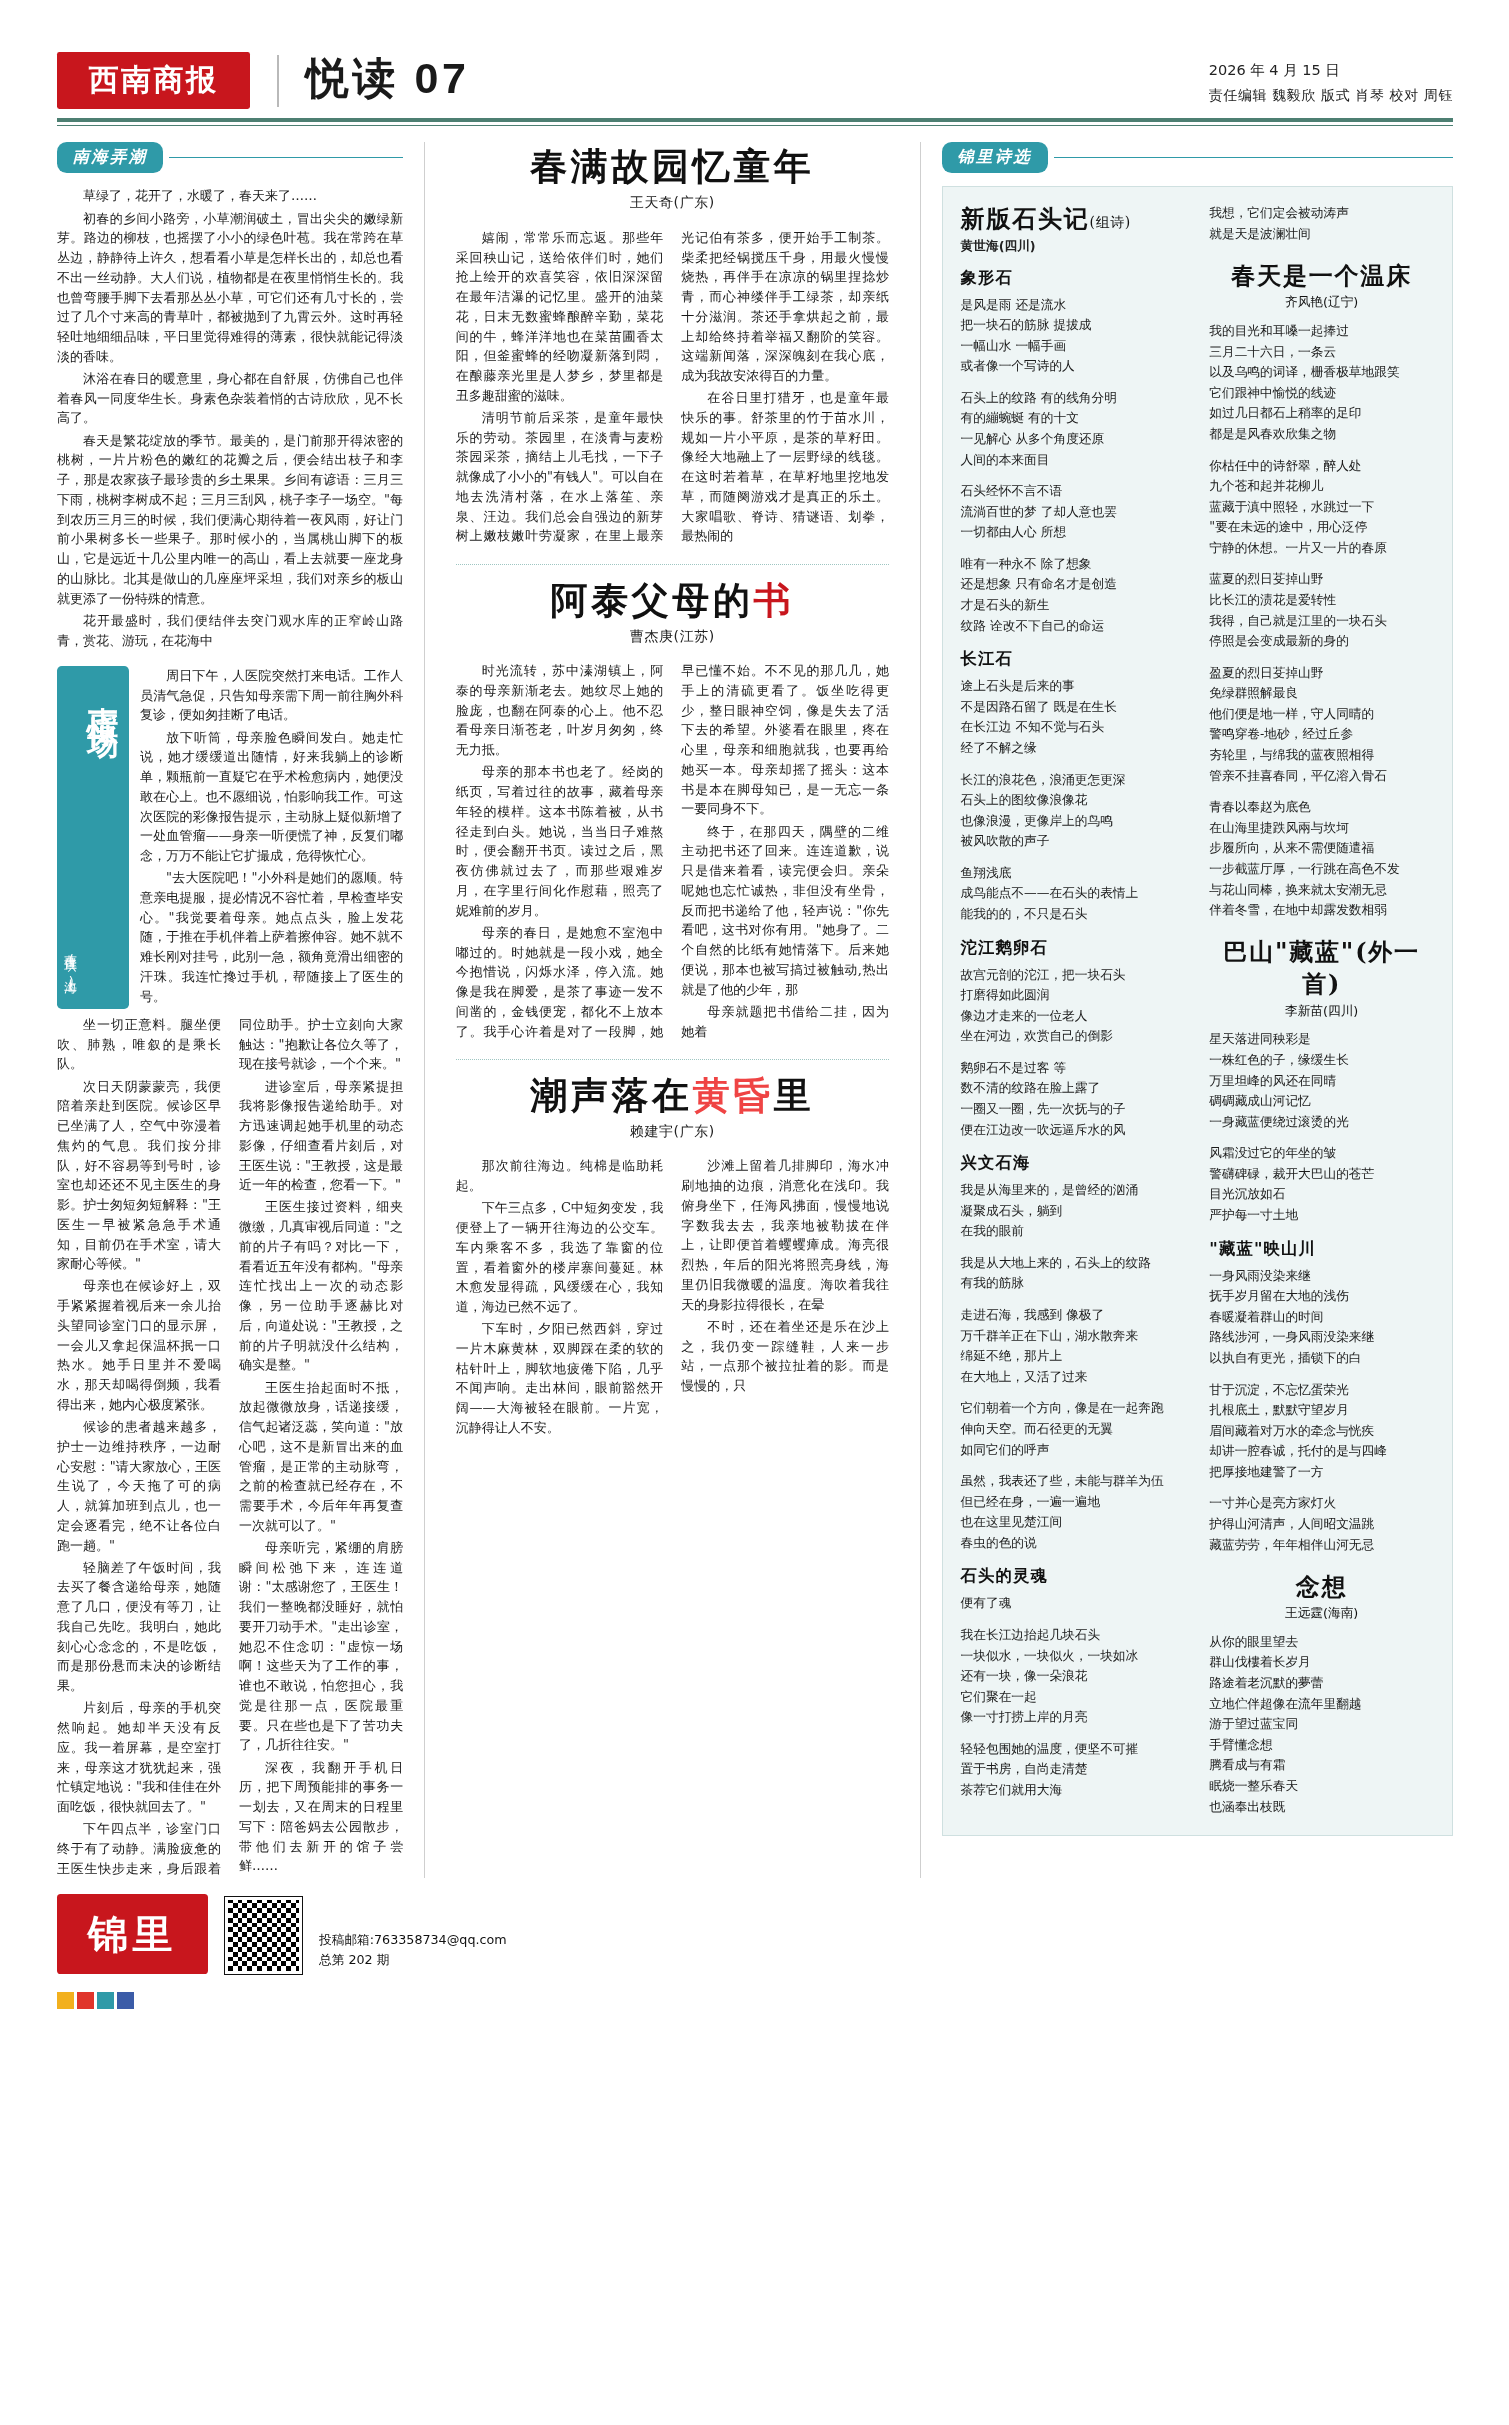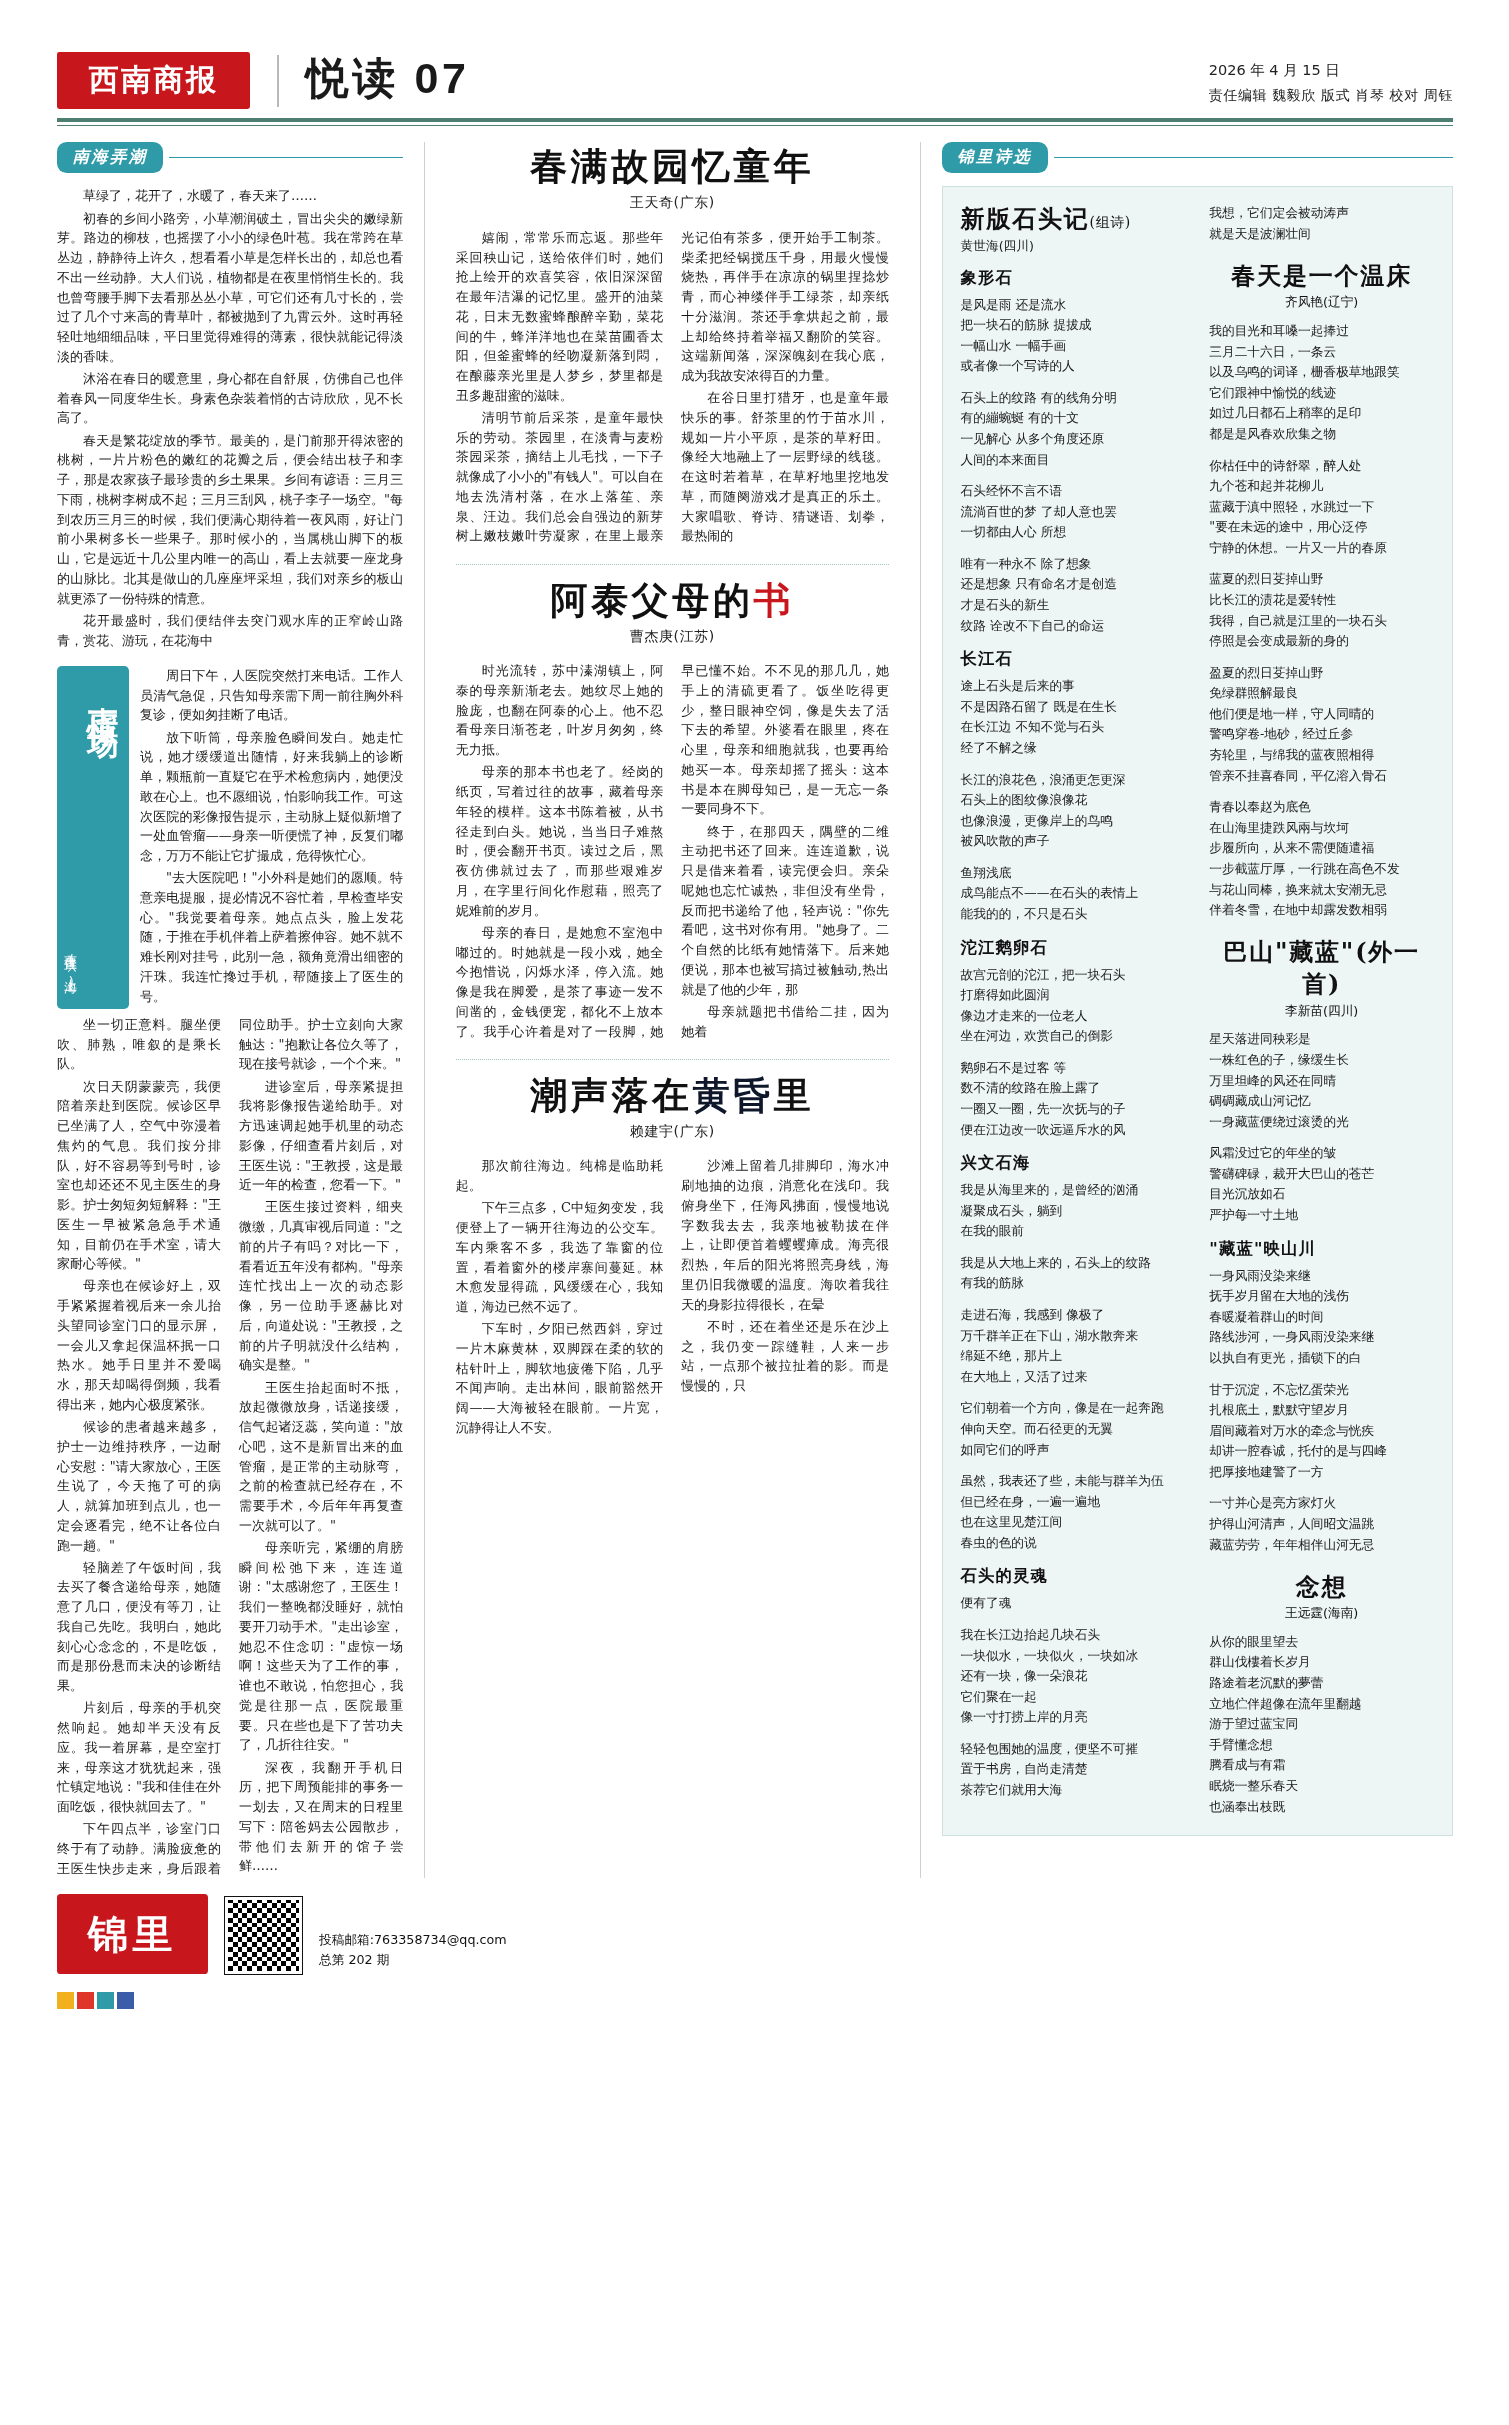--- a/index.html
+++ b/index.html
@@ -121,21 +121,21 @@
     text-align:center;
     font-size:37px;
     font-weight:bold;
     letter-spacing:3.6px;
     font-family:"DejaVu Serif", serif;
     color:#111;
     line-height:1.16;
     margin:3.6px 0 6px 0;
   }
   .art-title .accent { color:#c8161d; }
-  .art-title .accent2 { color:#0f172a; }
+  .art-title .accent2 { color:#ef4444; }
   .byline {
     text-align:center;
     font-size:14px;
     color:#222;
     margin-bottom:15.7px;
     letter-spacing:0.6px;
   }
 
   
   .body-cols-2 {
@@ -208,20 +208,21 @@
   }
   .poem-title .sub {
     font-size:14px;
     font-weight:normal;
     letter-spacing:0.6px;
   }
   .poem-author {
     font-size:12.7px;
     color:#222;
     margin:0 0 8.5px 0;
+    font-weight:bold;
   }
   .poem-sec {
     font-size:16.3px;
     font-weight:bold;
     font-family:"DejaVu Serif", serif;
     letter-spacing:1.2px;
     margin:12px 0 6px 0;
   }
   .poem-line {
     font-size:12.7px;

